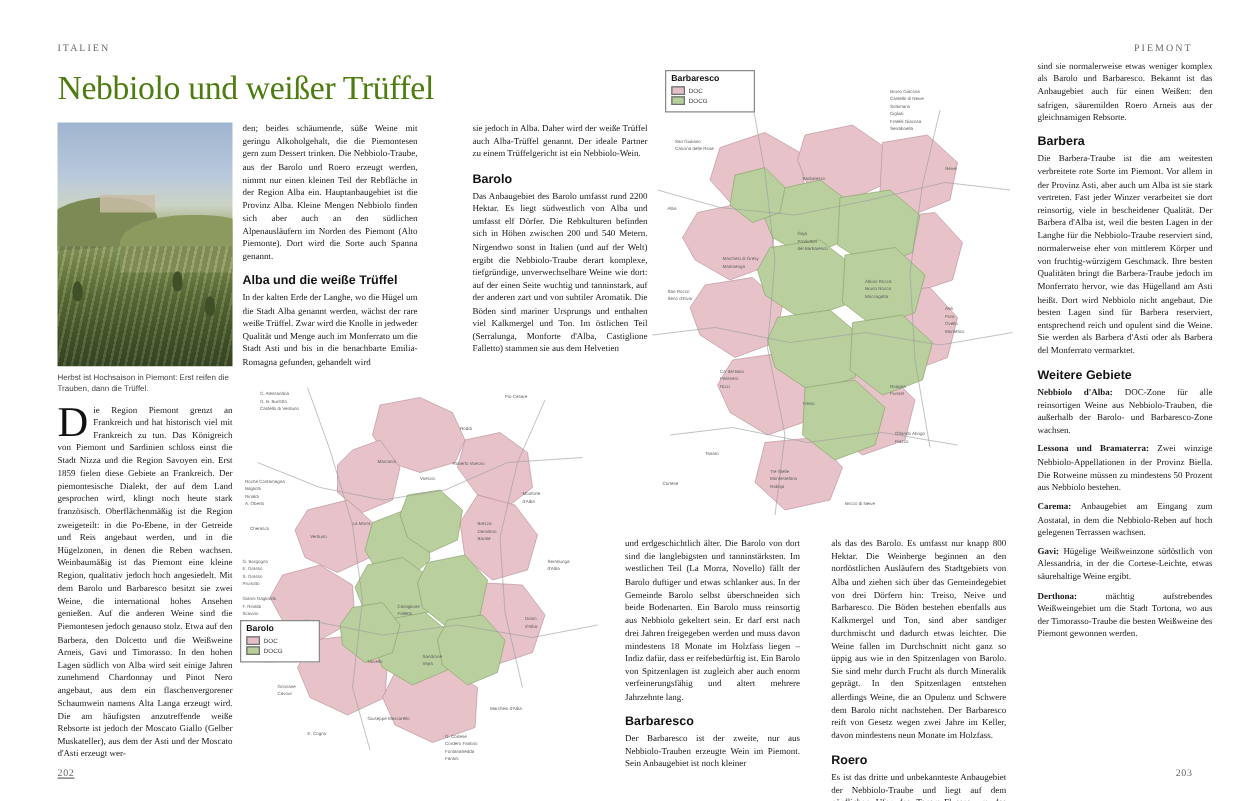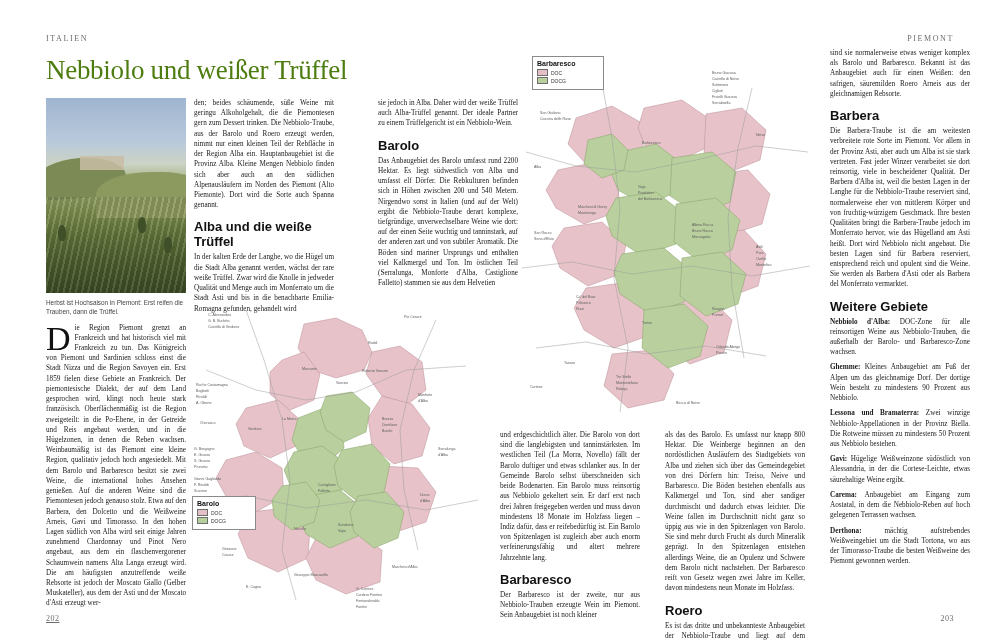--- a/index.html
+++ b/index.html
@@ -124,21 +124,21 @@
   p.body {
     font-size: 7.2px;
     line-height: 1.42;
     text-align: justify;
     margin: 0 0 5px 0;
     hyphens: auto;
     -webkit-hyphens: auto;
   }
   h3.sub {
     font-family: "Liberation Sans", sans-serif;
-    font-size: 13px;
+    font-size: 10px;
     font-weight: bold;
     margin: 9px 0 3px 0;
     color: #111;
   }
 
   .dropcap-para {
     position: relative;
   }
   .dropcap {
     float: left;
@@ -432,23 +432,22 @@
       <p class="body">Es ist das dritte und unbekannteste Anbaugebiet der Nebbiolo-Traube und liegt auf dem nördlichen Ufer des Tanaro-Flusses um das Städtchen Canale. Es umfasst 19 Gemeinden. Allerdings sind nur 770 Hektar mit Nebbiolo bestockt. Der größte Teil der Weinberge im Roero besteht aus Barbera und Arneis. Der rote Roero muss nur aus 95 Prozent Nebbiolo bestehen. Zu fünf Prozent dürfen andere Sorten benutzt werden. Die besten Roero sind jedoch reinsortig. Nebbiolo-Gewächse. Aufgrund der sandigeren Böden</p>
     </div>
 
     <div class="rp-col1">
       <p class="body">sind sie normalerweise etwas weniger komplex als Barolo und Barbaresco. Bekannt ist das Anbaugebiet auch für einen Weißen: den safrigen, säuremilden Roero Arneis aus der gleichnamigen Rebsorte.</p>
       <h3 class="sub">Barbera</h3>
       <p class="body">Die Barbera-Traube ist die am weitesten verbreitete rote Sorte im Piemont. Vor allem in der Provinz Asti, aber auch um Alba ist sie stark vertreten. Fast jeder Winzer verarbeitet sie dort reinsortig, viele in bescheidener Qualität. Der Barbera d'Alba ist, weil die besten Lagen in der Langhe für die Nebbiolo-Traube reserviert sind, normalerweise eher von mittlerem Körper und von fruchtig-würzigem Geschmack. Ihre besten Qualitäten bringt die Barbera-Traube jedoch im Monferrato hervor, wie das Hügelland am Asti heißt. Dort wird Nebbiolo nicht angebaut. Die besten Lagen sind für Barbera reserviert, entsprechend reich und opulent sind die Weine. Sie werden als Barbera d'Asti oder als Barbera del Monferrato vermarktet.</p>
       <h3 class="sub">Weitere Gebiete</h3>
       <div>
         <p class="body"><b>Nebbiolo d'Alba:</b><span> DOC-Zone für alle reinsortigen Weine aus Nebbiolo-Trauben, die außerhalb der Barolo- und Barbaresco-Zone wachsen.</span></p>
-        <p class="body"><b>Ghemme:</b><span> Kleines Anbaugebiet am Fuß der Alpen um das gleichnamige Dorf. Der dortige Wein besteht zu mindestens 90 Prozent aus Nebbiolo.</span></p>
         <p class="body"><b>Lessona und Bramaterra:</b><span> Zwei winzige Nebbiolo-Appellationen in der Provinz Biella. Die Rotweine müssen zu mindestens 50 Prozent aus Nebbiolo bestehen.</span></p>
+        <p class="body"><b>Carema:</b><span> Anbaugebiet am Eingang zum Aostatal, in dem die Nebbiolo-Reben auf hoch gelegenen Terrassen wachsen.</span></p>
         <p class="body"><b>Gavi:</b><span> Hügelige Weißweinzone südöstlich von Alessandria, in der die Cortese-Leichte, etwas säurehaltige Weine ergibt.</span></p>
-        <p class="body"><b>Carema:</b><span> Anbaugebiet am Eingang zum Aostatal, in dem die Nebbiolo-Reben auf hoch gelegenen Terrassen wachsen.</span></p>
         <p class="body"><b>Derthona:</b><span> mächtig aufstrebendes Weißweingebiet um die Stadt Tortona, wo aus der Timorasso-Traube die besten Weißweine des Piemont gewonnen werden.</span></p>
       </div>
     </div>
 
     <div class="folio folio-right">203</div>
   </div>
 </div>
 
 </body></html>

